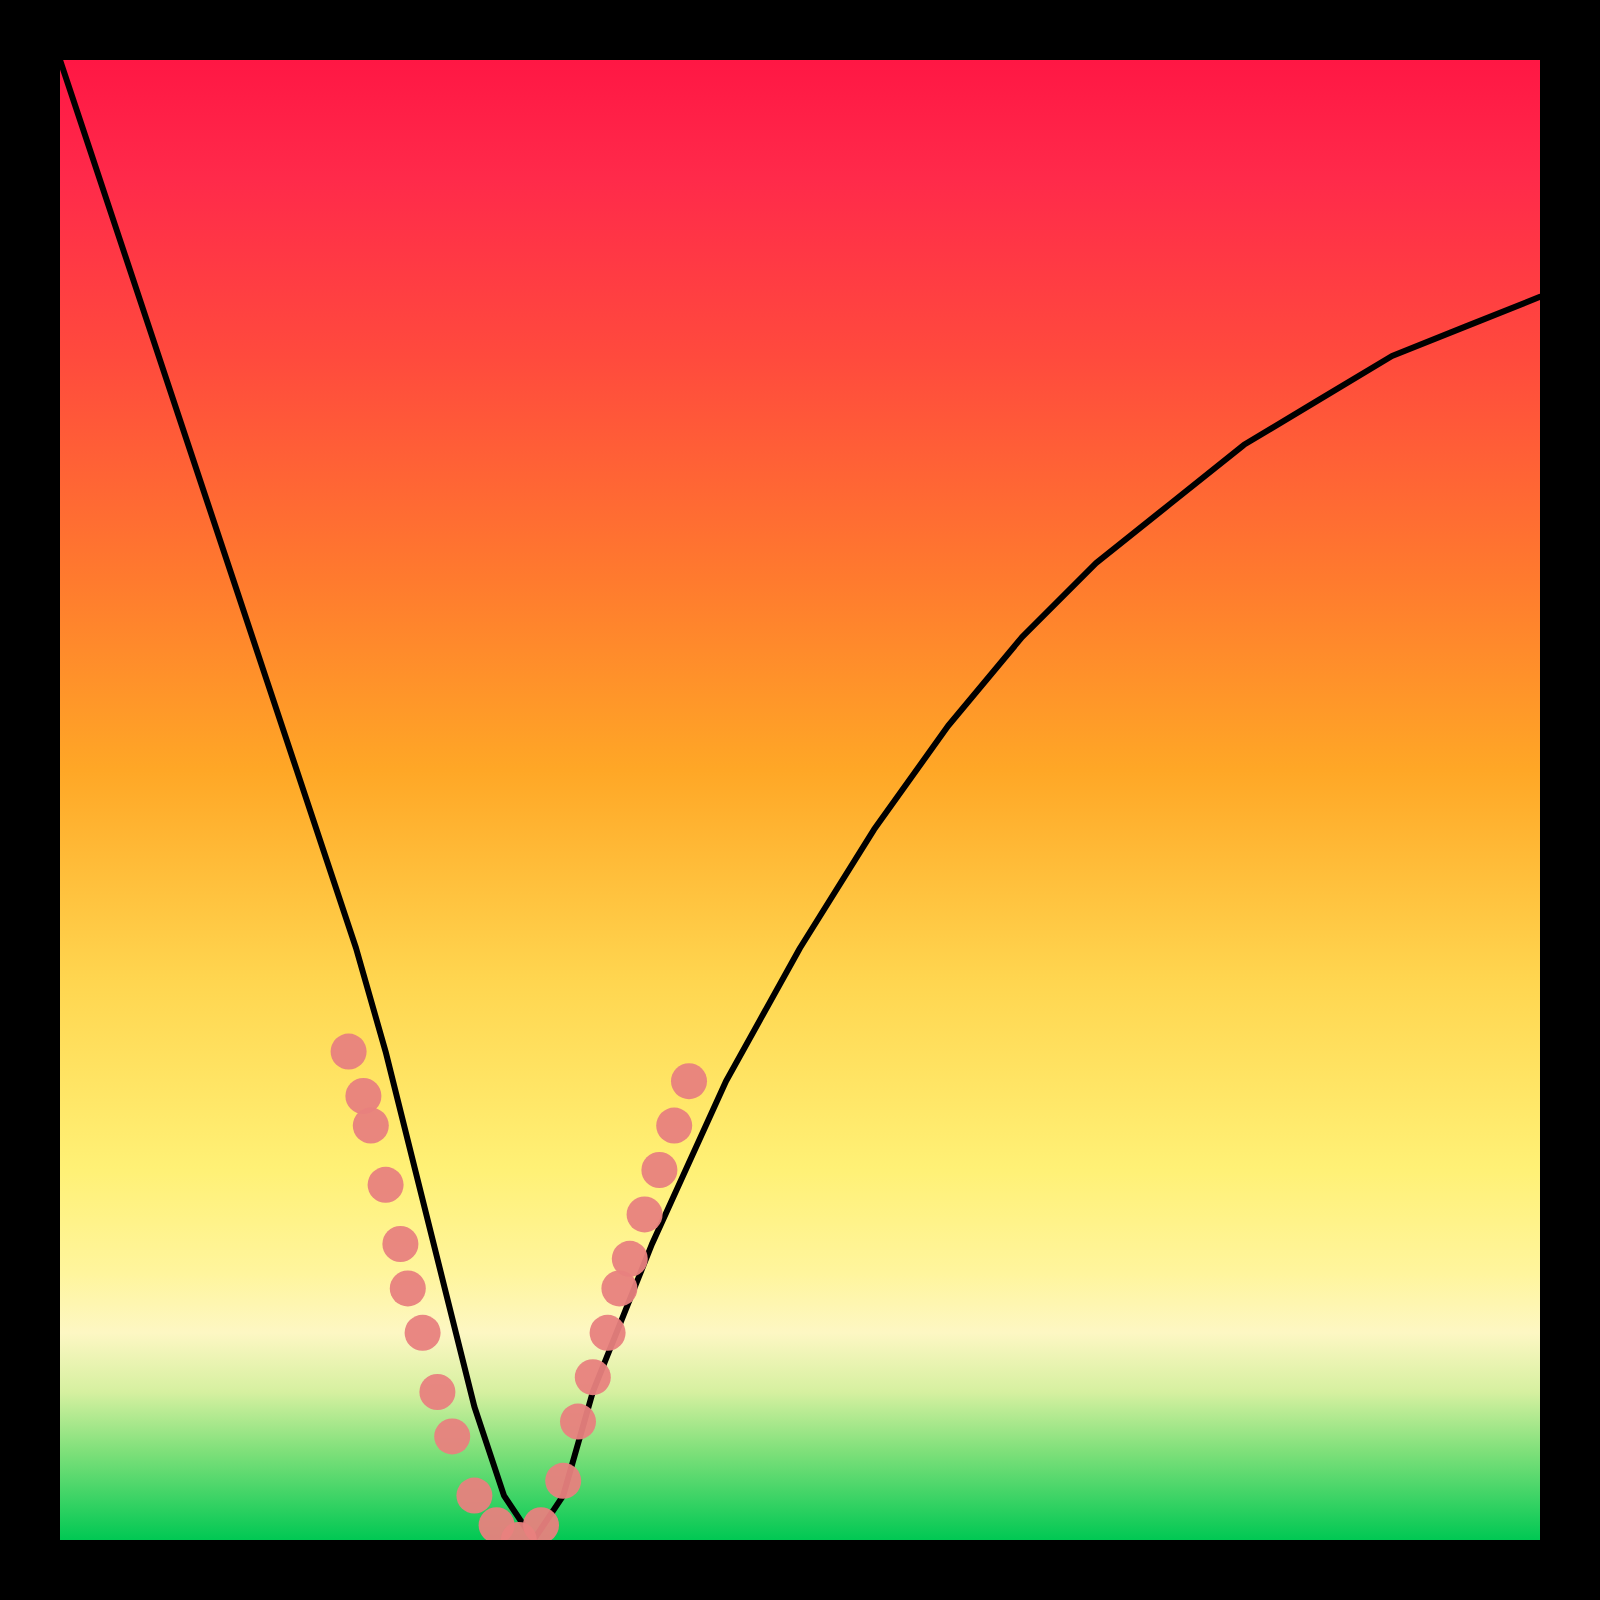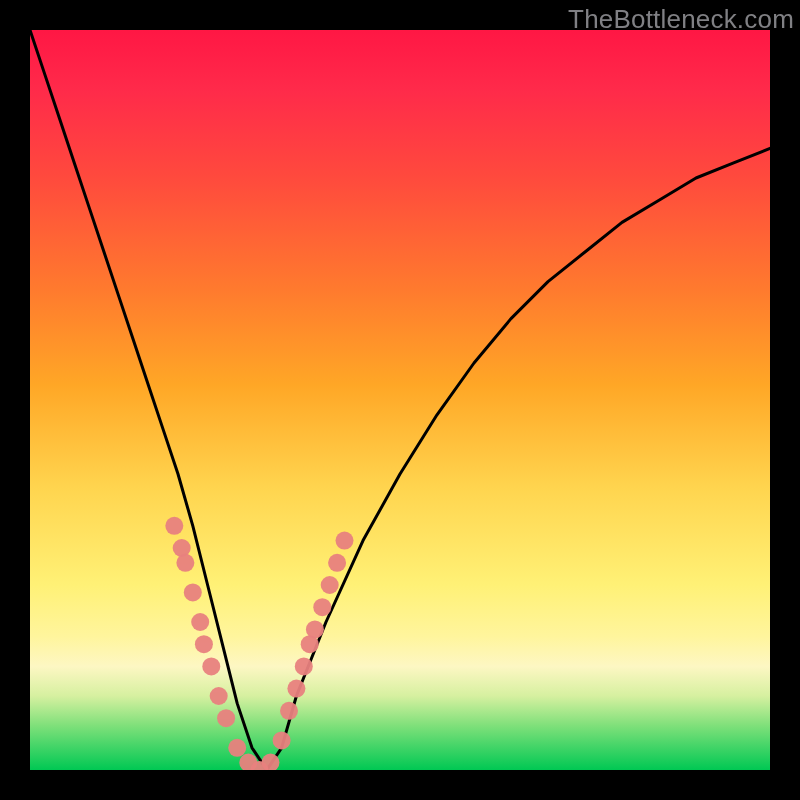--- a/index.html
+++ b/index.html
@@ -59,21 +59,20 @@
   }
   .dot {
     fill: #e8817e;
     opacity: 0.95;
   }
 </style>
 </head>
 <body>
 
 <div class="outer">
-  <div class="watermark">TheBottleneck.com</div>
 
   <div class="plot">
     <svg class="curve" viewBox="0 0 740 740" preserveAspectRatio="none">
       <path id="curve-path" fill="none" stroke="#000" stroke-width="3" stroke-linecap="round" stroke-linejoin="round" d="M0.0 0.0 L14.8 44.4 L29.6 88.8 L44.4 133.2 L59.2 177.6 L74.0 222.0 L88.8 266.4 L103.6 310.8 L118.4 355.2 L133.2 399.6 L148.0 444.0 L162.8 495.8 L177.6 555.0 L192.4 614.2 L207.2 673.4 L222.0 717.8 L236.8 740.0 L251.6 717.8 L266.4 666.0 L296.0 592.0 L333.0 510.6 L370.0 444.0 L407.0 384.8 L444.0 333.0 L481.0 288.6 L518.0 251.6 L555.0 222.0 L592.0 192.4 L629.0 170.2 L666.0 148.0 L703.0 133.2 L740.0 118.4"></path>
       <g id="marker-group">
           <circle cx="144.3" cy="495.8" r="9" class="dot"></circle>
           <circle cx="151.7" cy="518.0" r="9" class="dot"></circle>
           <circle cx="155.4" cy="532.8" r="9" class="dot"></circle>
           <circle cx="162.8" cy="562.4" r="9" class="dot"></circle>
           <circle cx="170.2" cy="592.0" r="9" class="dot"></circle>

